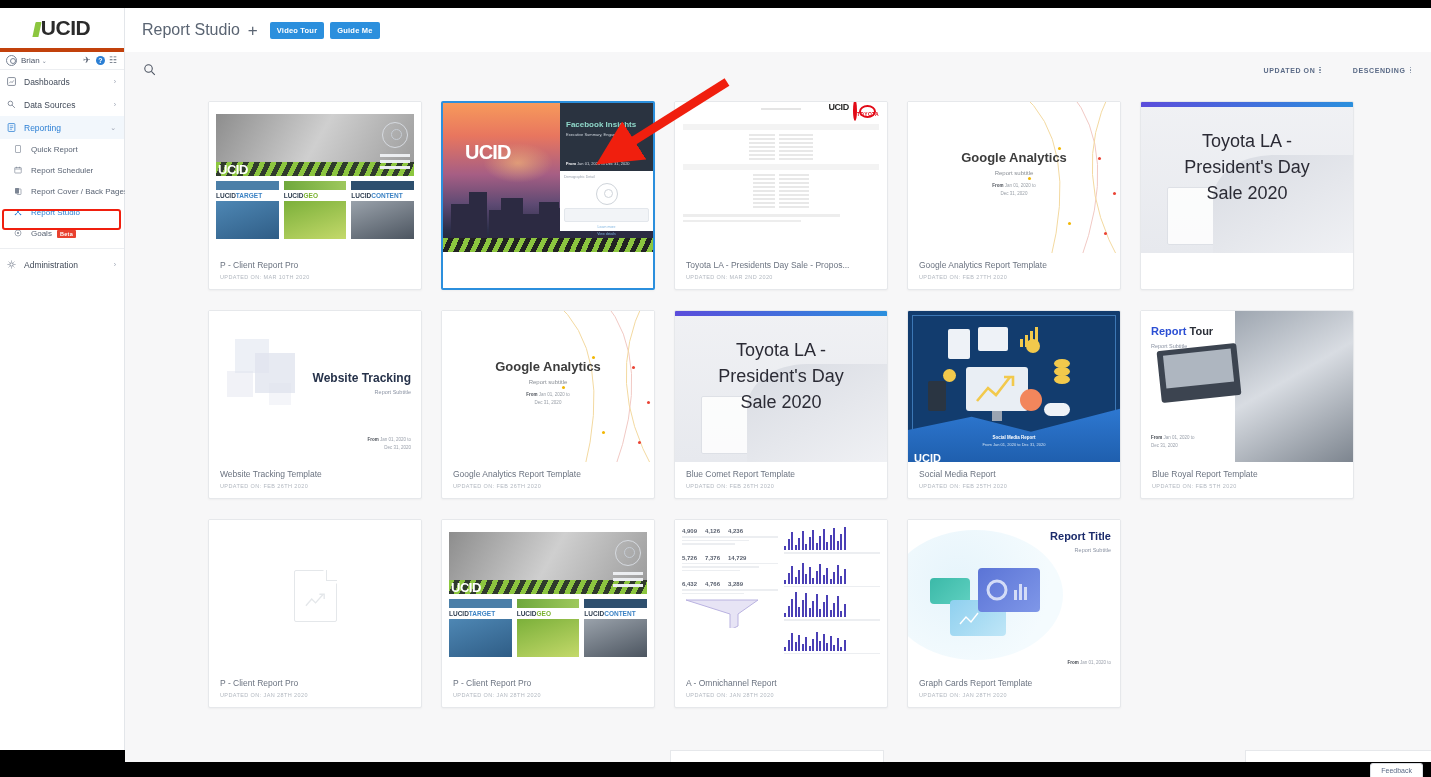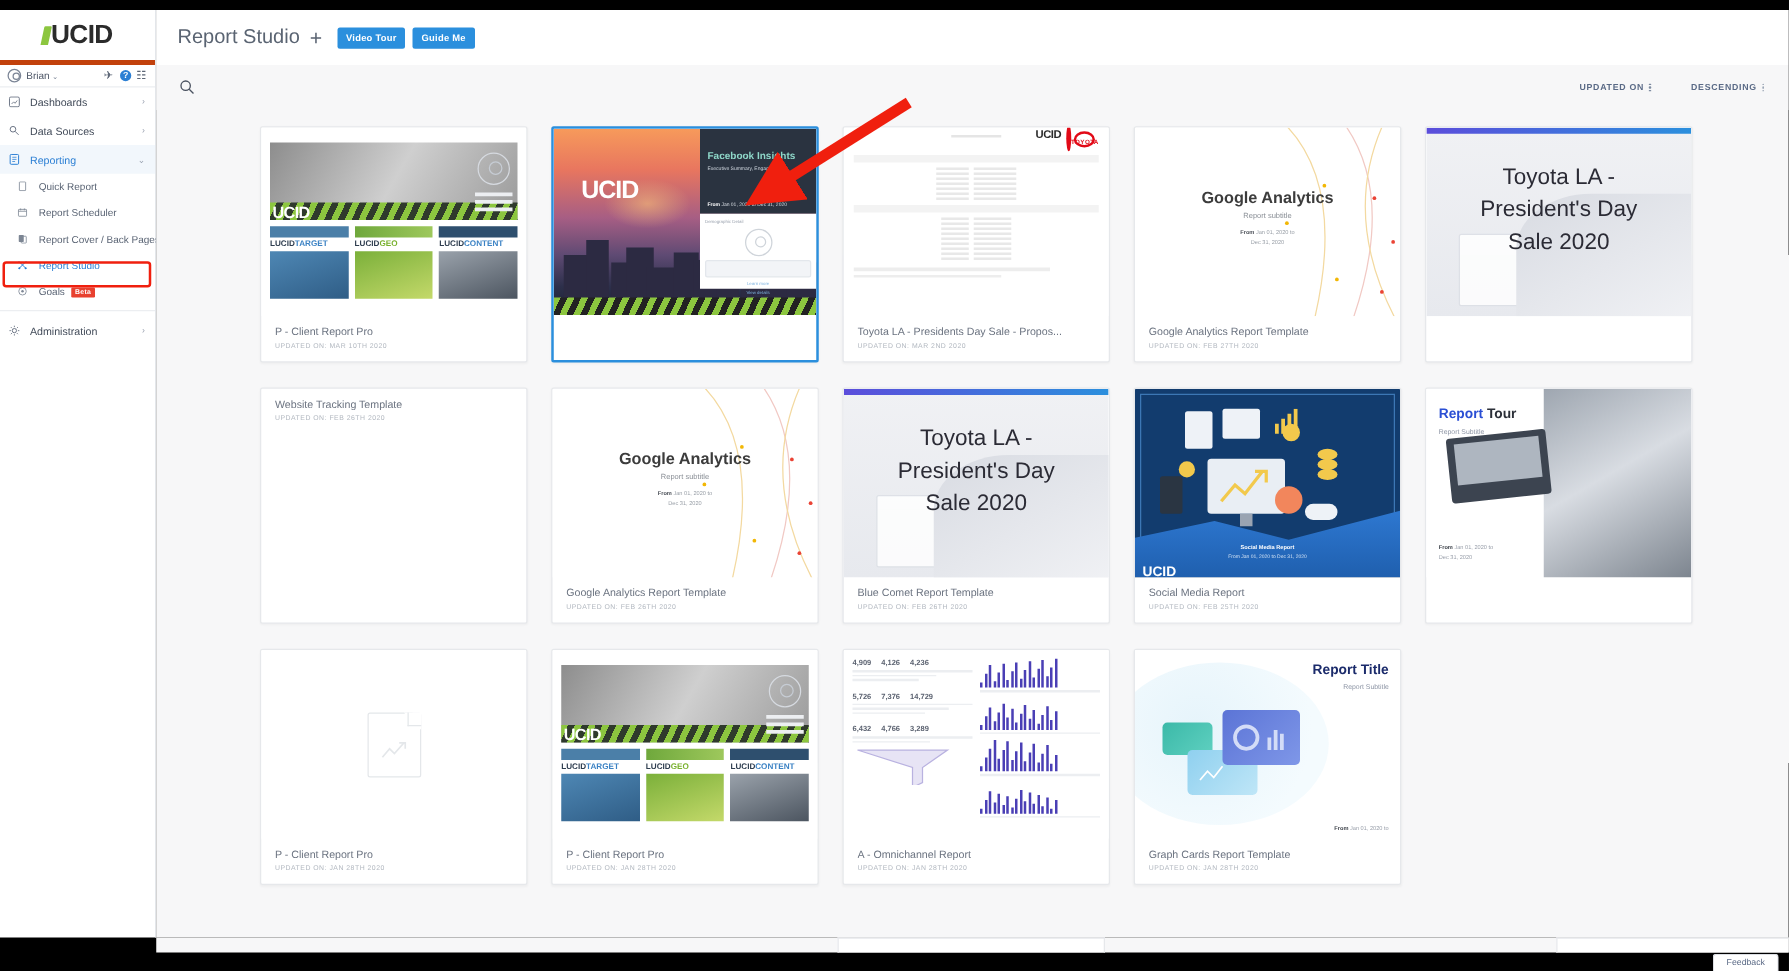--- a/index.html
+++ b/index.html
@@ -633,20 +633,31 @@
           <div class="thumb">
             <div class="tla-bg">
     <div class="tla-topbar"></div>
     <div class="tla-screen"></div>
     <div class="tla-hand"></div>
     <div class="tla-title">Toyota LA -<br>President's Day<br>Sale 2020</div>
   </div>
           </div>
         </div>
         <div class="card">
+          <div class="thumb">
+            <div class="wt-bg">
+    <div class="wt-sq" style="left:26px;top:28px;width:34px;height:34px;opacity:.55;"></div>
+    <div class="wt-sq" style="left:46px;top:42px;width:40px;height:40px;opacity:.75;"></div>
+    <div class="wt-sq" style="left:18px;top:60px;width:26px;height:26px;opacity:.45;"></div>
+    <div class="wt-sq" style="left:60px;top:72px;width:22px;height:22px;opacity:.35;"></div>
+    <div class="wt-title">Website Tracking</div>
+    <div class="wt-sub">Report Subtitle</div>
+    <div class="wt-date"><b>From</b> Jan 01, 2020 to<br>Dec 31, 2020</div>
+  </div>
+          </div>
           <div class="card-meta">
             <div class="card-title">Website Tracking Template</div>
             <div class="card-date">UPDATED ON: FEB 26TH 2020</div>
           </div>
         </div>
         <div class="card">
           <div class="thumb">
             <div class="ga-bg">
     <svg style="position:absolute;right:-10px;top:-10px;width:120px;height:170px;" viewBox="0 0 120 170">
       <path d="M10 0 Q70 50 40 170" stroke="#f3d9a0" stroke-width="1" fill="none"></path>
@@ -725,20 +736,24 @@
         </div>
         <div class="card">
           <div class="thumb">
             <div class="br-bg">
     <div class="br-photo"></div>
     <div class="br-lap"></div>
     <div class="br-title"><span class="r">Report</span> <span class="t">Tour</span></div>
     <div class="br-sub">Report Subtitle</div>
     <div class="br-date"><b>From</b> Jan 01, 2020 to<br>Dec 31, 2020</div>
   </div>
+          </div>
+          <div class="card-meta">
+            <div class="card-title">Blue Royal Report Template</div>
+            <div class="card-date">UPDATED ON: FEB 5TH 2020</div>
           </div>
         </div>
         <div class="card">
           <div class="thumb">
             <div class="t-center">
     <div class="doc-ph">
       <div class="doc-chart"><svg viewBox="0 0 26 18">
                     <path d="M2 15l6-7 4 4 8-9" stroke="#e4e7ea" stroke-width="1.4" fill="none"></path>
                     <path d="M16 3h5v5" stroke="#e4e7ea" stroke-width="1.4" fill="none"></path>
                   </svg></div>

